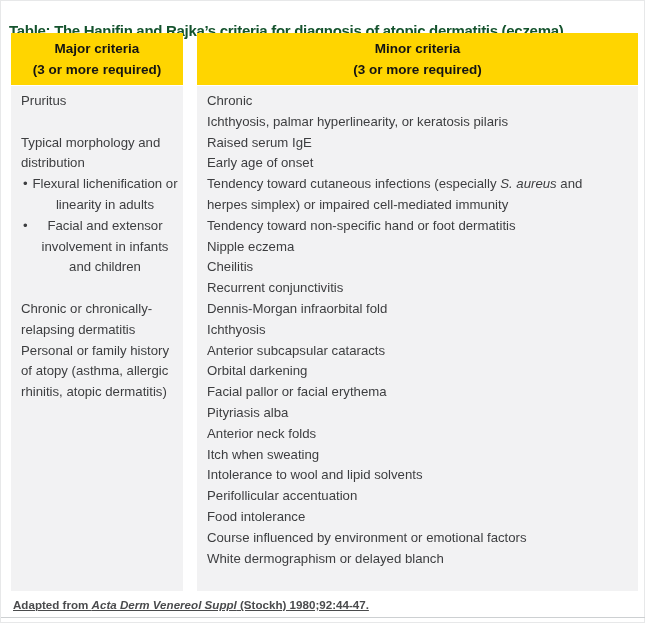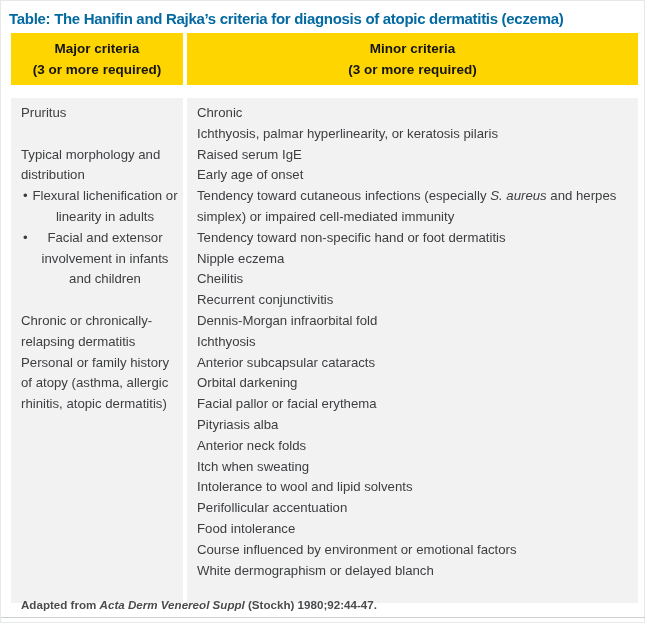--- a/index.html
+++ b/index.html
@@ -11,70 +11,71 @@
     overflow: hidden;
   }
   .page {
     position: absolute;
     inset: 0;
     border: 1px solid #e7e8e9;
   }
   .title {
     position: absolute;
     left: 8px;
-    top: 9px;
+    top: 21px;
     width: 632px;
     font-size: 15px;
     font-weight: 700;
     letter-spacing: -0.3px;
-    color: #0369a1;
+    color: #14532d;
     white-space: nowrap;
   }
   .tbl {
     position: absolute;
     left: 10px;
     top: 32px;
     width: 627px;
   }
-  .row { display: flex; gap: 4px; }
+  .row { display: flex; gap: 14px; }
   .hcell {
     background: #ffd500;
     color: #141414;
     font-weight: 700;
     font-size: 13.5px;
     line-height: 21px;
     text-align: center;
     padding: 5px 2px;
     height: 52px;
   }
   .hcell.major { width: 172px; flex: none; }
   .hcell.minor { flex: 1; }
-  .body-row { margin-top: 13px; height: 505px; }
+  .body-row { margin-top: 1px; height: 505px; }
   .bcell {
     background: #f2f2f3;
     color: #3d3e40;
     font-size: 13.2px;
     line-height: 20.8px;
     padding-top: 5px;
     overflow: hidden;
   }
   .bcell.major { width: 172px; flex: none; padding-left: 10px; padding-right: 5px; }
   .bcell.minor { flex: 1; padding-left: 10px; padding-right: 14px; }
   .item { margin: 0; }
   .item.gap-after { margin-bottom: 20.8px; }
   .item.bullet { display: flex; margin-left: 2px; }
   .item.bullet .dot { width: 9px; flex: none; }
   .item.bullet .txt { flex: 1; text-align: center; }
   .footnote {
     position: absolute;
-    left: 20px;
+    left: 12px;
     top: 597px;
     font-size: 11.6px;
     color: #4a4b4d;
     font-weight: 600;
+    text-decoration: underline;
   }
   .footnote .ital { font-style: italic; font-weight: 700; }
   .bottom-rule {
     position: absolute;
     left: 0;
     top: 616px;
     width: 645px;
     height: 1px;
     background: #cdd0d2;
   }

